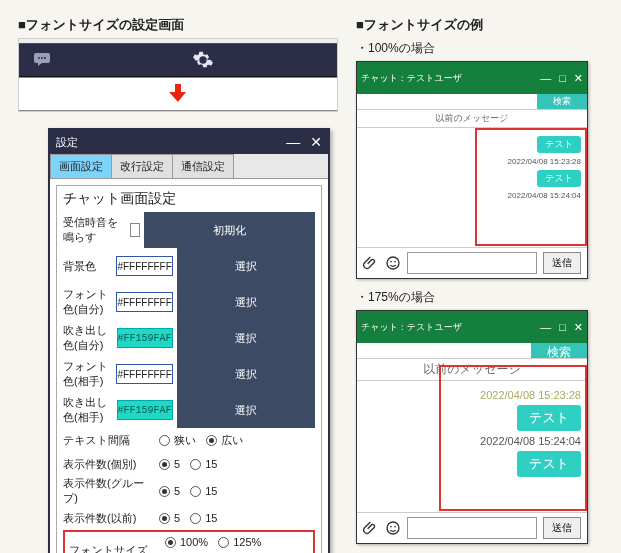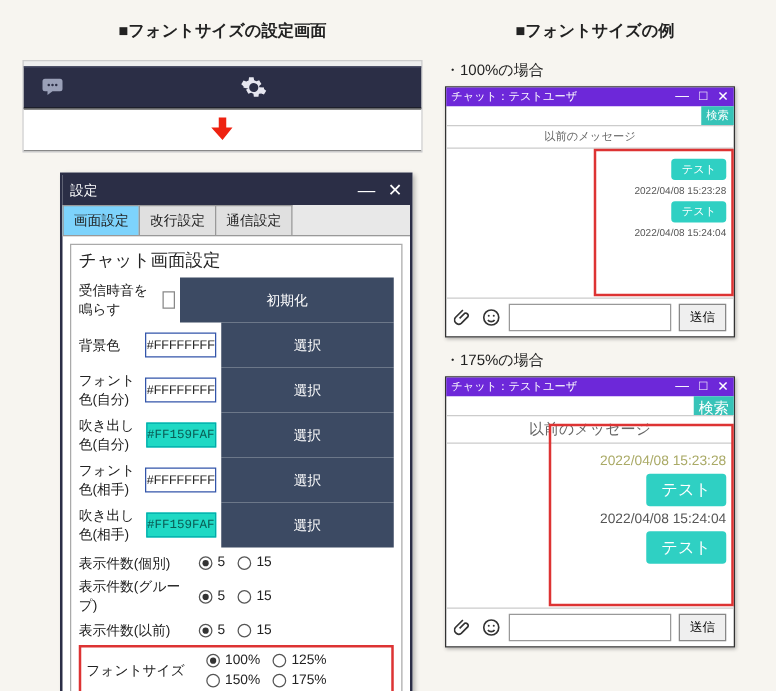--- a/index.html
+++ b/index.html
@@ -7,21 +7,21 @@
     margin: 0;
     padding: 12px 18px;
     width: 621px;
     font-family: Meiryo, "Hiragino Sans", sans-serif;
     background: #f7f5f0;
     color: #222;
   }
   .cols { display: flex; gap: 18px; }
   .left { width: 320px; }
   .right { width: 240px; }
-  .heading { font-size: 13px; font-weight: bold; margin: 4px 0 14px; text-align: center; }
+  .heading { font-size: 13px; font-weight: bold; margin: 4px 0 4px; }
   .subheading { font-size: 12px; margin: 6px 0 4px; }
 
   
   .toolbar-wrap { border: 1px solid #ccc; background:#eee; padding:4px 0 0; }
   .toolbar {
     height: 34px; background: #2b2e46; display:flex; align-items:center;
     border-top:1px solid #4a4d66; border-bottom:1px solid #111;
   }
   .tb-icon { width:26px; height:22px; margin-left:12px; display:flex; align-items:center; justify-content:center; }
   .gear-center { flex:1; display:flex; justify-content:center; }
@@ -70,26 +70,26 @@
     display:block; margin:8px auto 10px; background:#3c4a63; color:#fff;
     border:none; width:90px; height:28px; font-size:12px; cursor:pointer;
   }
 
   
   .chat-win {
     width: 232px; border:1px solid #333; background:#fff; font-size:10px;
     box-shadow:1px 1px 3px rgba(0,0,0,.3); margin-bottom:10px;
   }
   .chat-titlebar {
-    height:15px; background:#6d28d9; color:#fff; display:flex; align-items:center;
+    height:32px; background:#15803d; color:#fff; display:flex; align-items:center;
     padding:0 4px; justify-content:space-between; font-size:9px;
   }
   .ct-icons { display:flex; gap:8px; font-size:11px; }
   .chat-search { height:16px; display:flex; justify-content:flex-end; border-bottom:1px solid #ccc; }
-  .search-tag { background:#37c3b8; color:#fff; font-size:9px; padding:1px 4px; }
+  .search-tag { background:#37c3b8; color:#fff; font-size:9px; padding:1px 16px; }
   .chat-divider { text-align:center; font-size:9px; color:#666; padding:2px 0; border-bottom:1px solid #ccc; }
   .chat-body { position:relative; height:120px; border-bottom:1px solid #ccc; padding:4px; }
   .chat-body.tall { height:132px; }
   .highlight-box { position:absolute; border:2px solid #d33; }
   .bubble {
     background:#2fd0c3; color:#fff; border-radius:3px; padding:2px 8px;
     display:inline-block; font-size:9px;
   }
   .bubble.big { font-size:13px; padding:4px 12px; }
   .msg-row { display:flex; justify-content:flex-end; align-items:center; gap:4px; margin:4px 2px; }
@@ -175,20 +175,33 @@
           <span class="textbox">#FFFFFFFF</span>
           <button class="btn right">選択</button>
         </div>
         <div class="row">
           <span class="row-label">吹き出し色(相手)</span>
           <span class="textbox cyan">#FF159FAF</span>
           <button class="btn right">選択</button>
         </div>
 
         <div class="row">
+          <span class="row-label">テキスト間隔</span>
+          <span class="radiogroup">
+            <span class="radio-item">
+                <span class="radio"></span>
+                <span>狭い</span>
+              </span>
+            <span class="radio-item">
+                <span class="radio checked"></span>
+                <span>広い</span>
+              </span>
+          </span>
+        </div>
+        <div class="row">
           <span class="row-label">表示件数(個別)</span>
           <span class="radiogroup">
             <span class="radio-item">
                 <span class="radio checked"></span>
                 <span>5</span>
               </span>
             <span class="radio-item">
                 <span class="radio"></span>
                 <span>15</span>
               </span>

